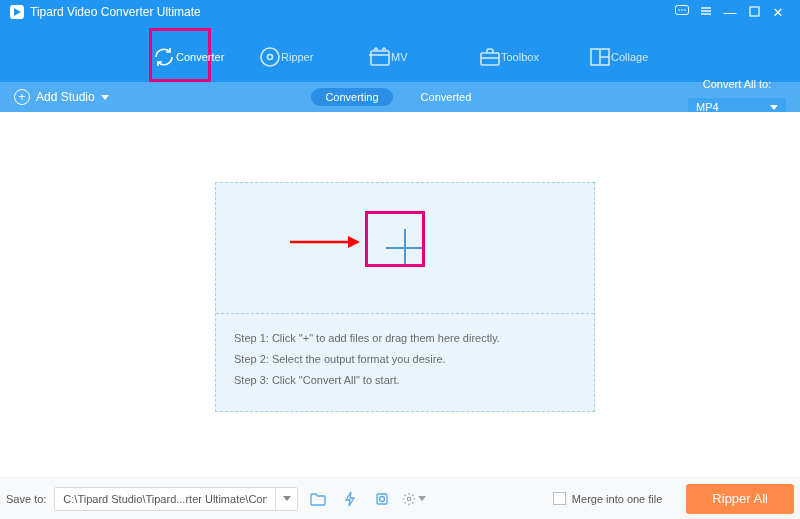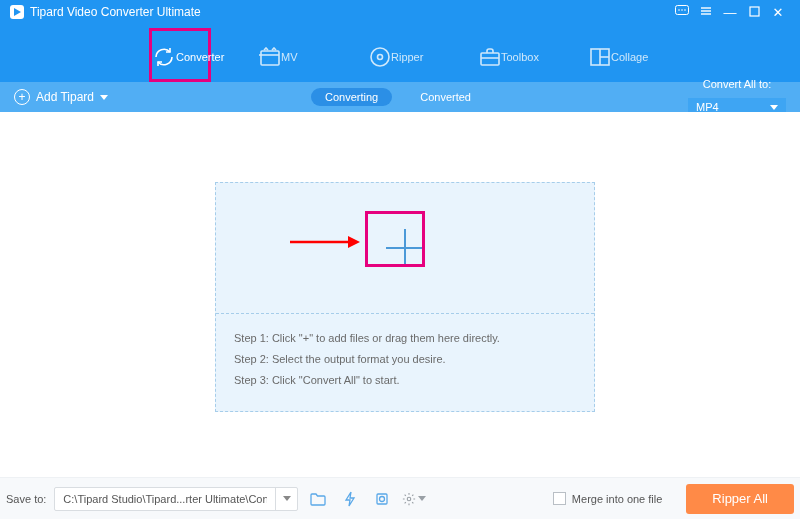--- a/index.html
+++ b/index.html
@@ -90,40 +90,40 @@
           <path d="M4 12a8 8 0 0 1 14-5"></path>
           <polyline points="18 3 18 7 14 7"></polyline>
           <path d="M20 12a8 8 0 0 1-14 5"></path>
           <polyline points="6 21 6 17 10 17"></polyline>
         </svg>
     </div>
     <span>Converter</span>
   </div>
   <div class="nav-item">
     <div class="icon-wrap">
+      <svg width="22" height="22" viewBox="0 0 22 22" fill="none" stroke="#cfe8fb" stroke-width="1.6">
+          <circle cx="11" cy="11" r="9"></circle>
+          <circle cx="11" cy="11" r="2.5"></circle>
+        </svg>
+    </div>
+    <span>Ripper</span>
+  </div>
+  <div class="nav-item">
+    <div class="icon-wrap">
       <svg width="22" height="20" viewBox="0 0 22 20" fill="none" stroke="#cfe8fb" stroke-width="1.6">
           <rect x="2" y="4" width="18" height="14" rx="1"></rect>
           <line x="2" y1="8" x2="20" y2="8"></line>
           <polyline points="5 3 7 1 9 3"></polyline>
           <polyline points="13 3 15 1 17 3"></polyline>
         </svg>
     </div>
     <span>MV</span>
   </div>
   <div class="nav-item">
     <div class="icon-wrap">
-      <svg width="22" height="22" viewBox="0 0 22 22" fill="none" stroke="#cfe8fb" stroke-width="1.6">
-          <circle cx="11" cy="11" r="9"></circle>
-          <circle cx="11" cy="11" r="2.5"></circle>
-        </svg>
-    </div>
-    <span>Ripper</span>
-  </div>
-  <div class="nav-item">
-    <div class="icon-wrap">
       <svg width="22" height="20" viewBox="0 0 22 20" fill="none" stroke="#cfe8fb" stroke-width="1.6">
           <rect x="2" y="6" width="18" height="12" rx="1"></rect>
           <path d="M8 6V4a2 2 0 0 1 2-2h2a2 2 0 0 1 2 2v2"></path>
           <line x1="2" y1="11" x2="20" y2="11"></line>
         </svg>
     </div>
     <span>Toolbox</span>
   </div>
   <div class="nav-item">
     <div class="icon-wrap">
@@ -133,21 +133,21 @@
           <line x1="11" y1="10" x2="20" y2="10"></line>
         </svg>
     </div>
     <span>Collage</span>
   </div>
 </div>
 
 <div class="subbar">
   <div class="add-files">
     <div class="plus-circ">+</div>
-    <span>Add Tipard</span>
+    <span>Add Studio</span>
     <span class="caret-dn"></span>
   </div>
   <div class="sub-center">
     <div class="pill active">Converting</div>
     <div class="pill">Converted</div>
   </div>
   <div class="convert-all-to">
     <span>Convert All to:</span>
     <div class="format-sel">
       <span>MP4</span>

